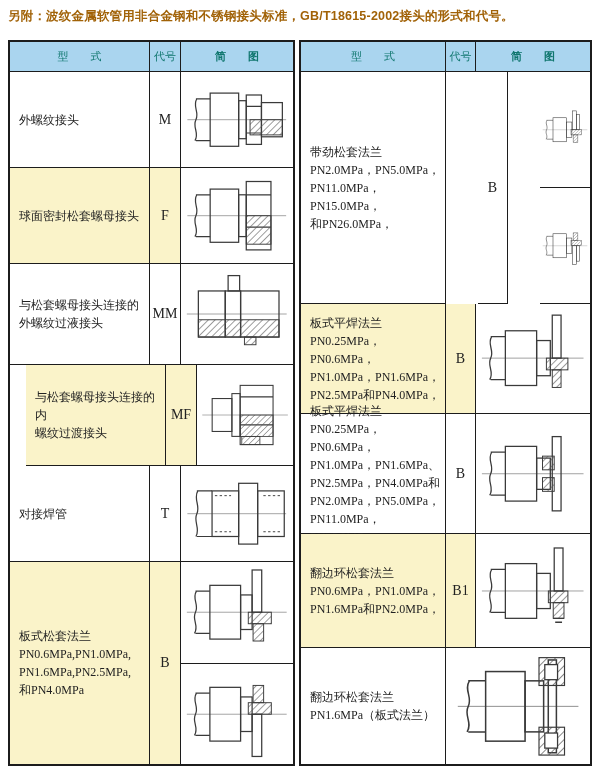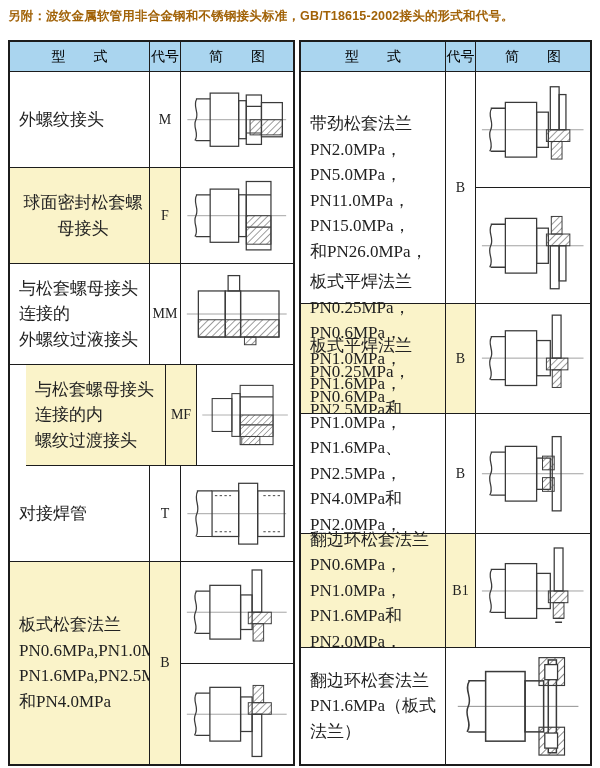--- a/index.html
+++ b/index.html
@@ -22,47 +22,47 @@
     display:flex;flex-direction:column;box-sizing:border-box;
   }
   .tbl-left{width:287px;}
   .tbl-right{width:293px;}
   .tr{display:flex;flex:0 0 auto;}
   .td{
     box-sizing:border-box;border-right:1px solid #1c1c1c;border-bottom:1px solid #1c1c1c;
     display:flex;align-items:center;background:#fff;
   }
   .tr:last-child .td{border-bottom:none;}
-  .td:last-child{border-right:none;}
+  .td:last-child{border-right:none;font-weight:bold;}
   .th{
-    background:#aad5ef;justify-content:center;font-size:14px;color:#000000;
+    background:#aad5ef;justify-content:center;font-size:11px;color:#0f766e;
     font-family:"Liberation Sans","DejaVu Sans",sans-serif;
     text-align:right;
   }
   .hl .type,.hl .code{background:#faf3c9;}
   .type{
-    font-size:17px;line-height:1.5;padding:4px 2px 4px 9px;
+    font-size:12px;line-height:1.5;padding:4px 2px 4px 9px;
     white-space:pre-line;color:#222;
   }
   .code{
     justify-content:center;font-size:14px;color:#222;
     font-family:"Liberation Serif","DejaVu Serif",serif;
   }
   
   .tbl-left .c-type{width:140px;}
   .tbl-left .c-code{width:31px;}
   .tbl-left .c-fig{flex:1;}
   .tbl-right .c-type{width:145px;}
   .tbl-right .c-code{width:30px;}
   .tbl-right .c-fig{flex:1;}
   
   .h-head{height:30px;}
   .L1{height:96px;} .L2{height:96px;text-align:center;} .L3{height:101px;}
   .L4{height:101px;margin-left:16px;} .L5{height:96px;} .L6{height:202px;}
-  .R1{height:232px;} .R2{height:110px;} .R3{height:120px;}
+  .R1{height:232px;gap:32px;} .R2{height:110px;} .R3{height:120px;}
   .R4{height:114px;} .R5{height:116px;}
   .fig{justify-content:center;padding:0;}
   .fig svg{width:96%;height:92%;}
   .fig-split{flex-direction:column;align-items:stretch;padding:0;}
   .sub{flex:1;display:flex;align-items:center;justify-content:center;}
   .sub:first-child{border-bottom:1px solid #1c1c1c;}
   .sub svg{width:96%;height:90%;}
   
   svg .s{fill:none;stroke:#3a3a3a;stroke-width:1.3;}
   svg .h{stroke:#3a3a3a;stroke-width:1;}

